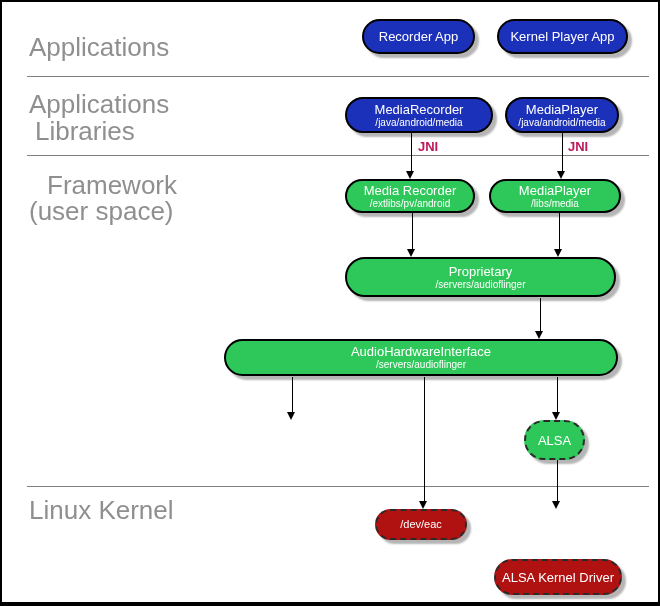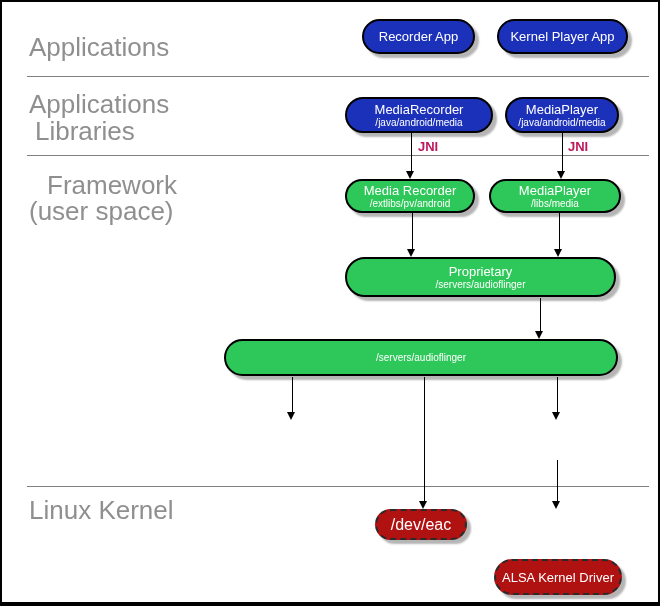--- a/index.html
+++ b/index.html
@@ -71,21 +71,21 @@
   .n-media-recorder-lib{left: 343px; top: 177px; width: 130px; height: 34px; }
   .n-media-player-lib { left: 487px; top: 177px; width: 132px; height: 34px; }
   .n-audioflinger     { left: 343px; top: 255px; width: 271px; height: 40px; }
   .n-ahi              { left: 222px; top: 337px; width: 394px; height: 37px; }
   .n-proprietary      { left: 223px; top: 418px; width: 134px; height: 40px; }
   .n-alsa             { left: 522px; top: 418px; width: 61px;  height: 40px; }
   .n-dev-eac          { left: 373px; top: 507px; width: 92px;  height: 31px; }
   .n-dev-audio        { left: 515px; top: 507px; width: 78px;  height: 31px; }
   .n-other-drivers    { left: 355px; top: 557px; width: 130px; height: 36px; }
   .n-alsa-driver      { left: 492px; top: 557px; width: 128px; height: 36px; }
-  .n-dev-eac .title, .n-dev-audio .title { font-size: 16px; }
+  .n-dev-eac .title, .n-dev-audio .title { font-size: 11px; }
 
   
   .vline { position: absolute; width: 1px; background: #000; }
   .a1 { left: 409px; top: 131px; height: 38px; }
   .a2 { left: 560px; top: 131px; height: 38px; }
   .a3 { left: 410px; top: 211px; height: 36px; }
   .a4 { left: 557px; top: 211px; height: 36px; }
   .a5 { left: 538px; top: 296px; height: 33px; }
   .a6 { left: 290px; top: 375px; height: 35px; }
   .a7 { left: 422px; top: 375px; height: 124px; }
@@ -174,30 +174,34 @@
 
   <div class="node green solid n-audioflinger">
     <div class="title">Proprietary</div>
     <div class="sub">/servers/audioflinger</div>
   </div>
 
   <div class="vline a5"></div>
   <div class="head h5"></div>
 
   <div class="node green solid n-ahi">
+    <div class="title">AudioHardwareInterface</div>
     <div class="sub">/servers/audioflinger</div>
   </div>
 
   <div class="vline a6"></div>
   <div class="head h6"></div>
   <div class="vline a7"></div>
   <div class="head h7"></div>
   <div class="vline a8"></div>
   <div class="head h8"></div>
 
+  <div class="node green dashed n-alsa">
+    <div class="title">ALSA</div>
+  </div>
 
   <div class="vline a9"></div>
   <div class="head h9"></div>
 
   <div class="node red dashed n-dev-eac">
     <div class="title">/dev/eac</div>
   </div>
   <div class="node red dashed n-alsa-driver">
     <div class="title">ALSA Kernel Driver</div>
   </div>

